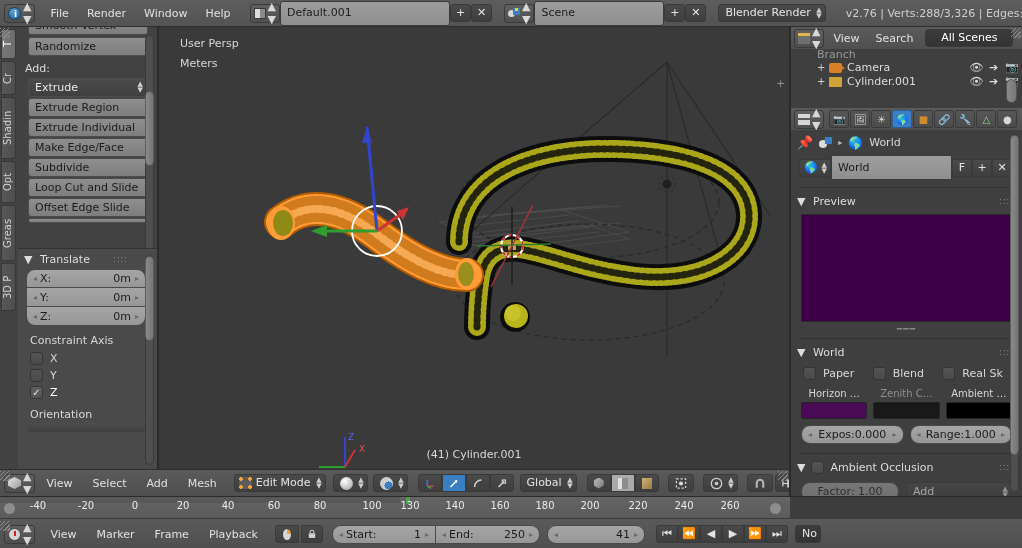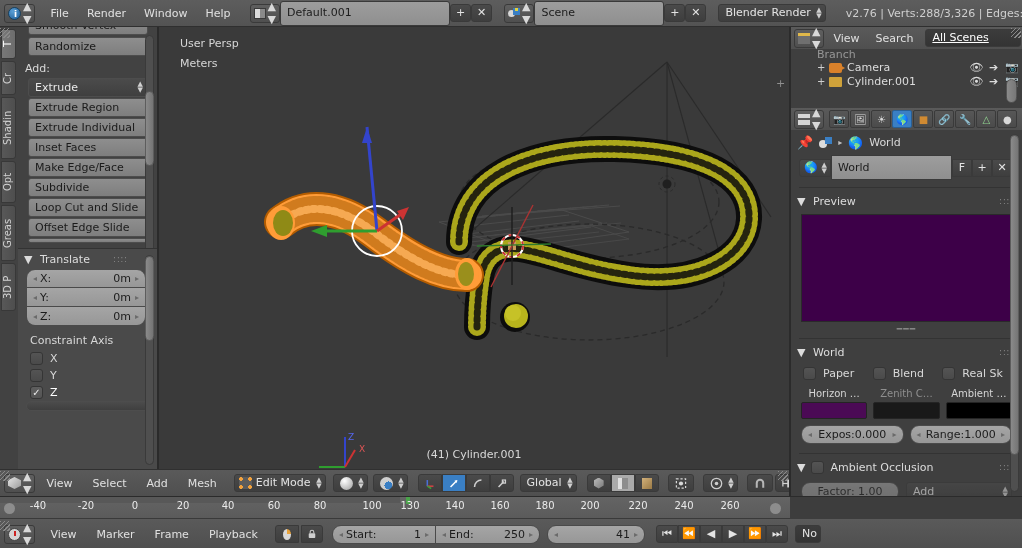--- a/index.html
+++ b/index.html
@@ -257,21 +257,20 @@
       <div class="toolbtn" style="margin-top:2px;">Randomize</div>
 
       <div class="shelf-label" style="padding-left:7px;">Add:</div>
 
       <div class="toolbtn dropdown">
         <span>Extrude</span>
         <span class="arrows">▲<br>▼</span>
       </div>
       <div class="toolbtn">Extrude Region</div>
       <div class="toolbtn">Extrude Individual</div>
-      <div class="toolbtn">Inset Faces</div>
       <div class="toolbtn">Make Edge/Face</div>
       <div class="toolbtn">Subdivide</div>
       <div class="toolbtn">Loop Cut and Slide</div>
       <div class="toolbtn">Offset Edge Slide</div>
       <div class="toolbtn" style="height:5px;overflow:hidden;"></div>
 
       <div class="scrollbar-v" style="left:127px;top:8px;height:225px;">
         <div class="scroll-thumb" style="left:-1px;top:55px;height:75px;"></div>
       </div>
     </div>
@@ -310,20 +309,21 @@
         <span>X</span>
       </div>
       <div class="chkrow" style="padding-left:12px;">
         <span class="chk"></span>
         <span>Y</span>
       </div>
       <div class="chkrow" style="padding-left:12px;">
         <span class="chk on">✓</span>
         <span style="color:#fff;">Z</span>
       </div>
+      <div style="padding:7px 0 2px 12px;font-size:11px;">Orientation</div>
       <div class="toolbtn dropdown" style="width:124px;margin-left:8px;border-radius:9px;height:10px;overflow:hidden;"></div>
 
       <div class="scrollbar-v" style="left:127px;top:6px;height:210px;">
         <div class="scroll-thumb" style="left:-1px;top:0px;height:85px;"></div>
       </div>
     </div>
   </div>
 
   <div class="viewport">
     <svg width="630" height="442" viewBox="0 0 630 442" style="display:block;">
@@ -530,21 +530,21 @@
 
   <div class="outliner">
     <div class="outliner-hdr">
       <div class="iconbtn">
         <span style="display:inline-block;width:12px;height:11px;background:
           linear-gradient(to bottom,#e0b84a 0 3px,#6f6f6f 3px 11px);"></span>
         <span class="arrows" style="position:static;">▲<br>▼</span>
       </div>
       <div class="menu-item" style="padding:0 7px;">View</div>
       <div class="menu-item" style="padding:0 7px;">Search</div>
-      <div class="btn pressed" style="margin-left:3px;width:96px;justify-content:flex-start;color:#fff;text-decoration:underline;">
+      <div class="btn pressed" style="margin-left:3px;width:88px;justify-content:center;color:#fff;">
         <span>All Scenes</span>
       </div>
     </div>
 
     <div style="position:relative;padding-top:1px;">
       <div class="out-row" style="padding-left:26px;opacity:.55;height:9px;overflow:hidden;">
         <span>Branch</span>
       </div>
       <div class="out-row" style="padding-left:26px;">
         <span style="width:12px;display:inline-block;color:#cfcfcf;font-size:10px;">+</span>

